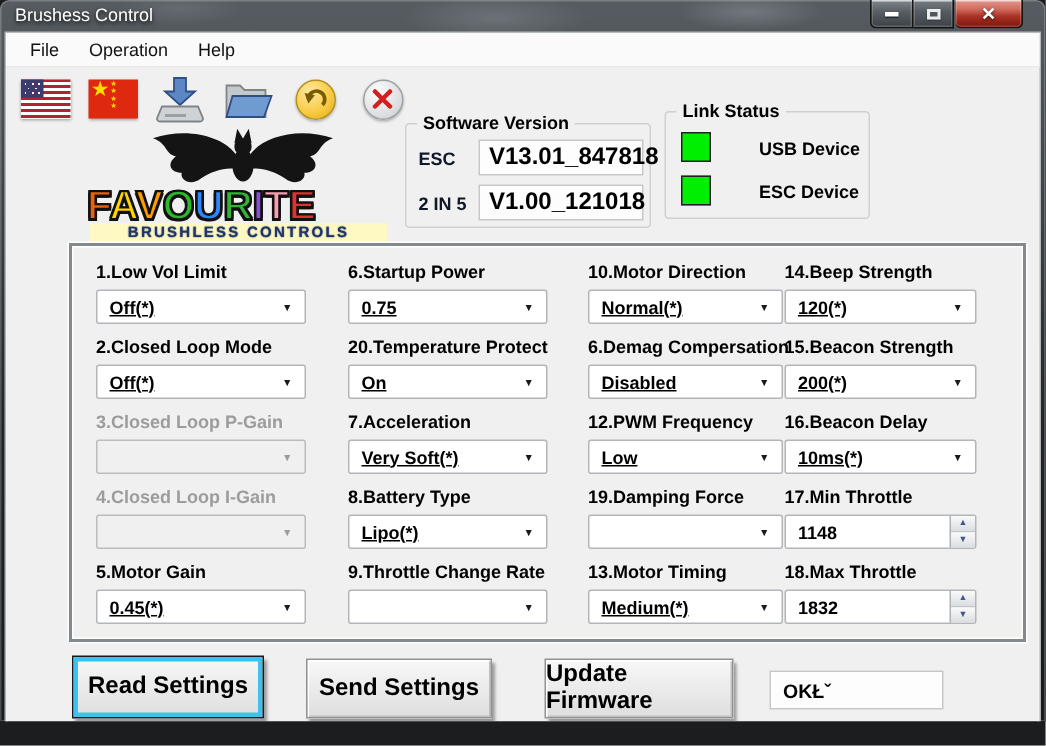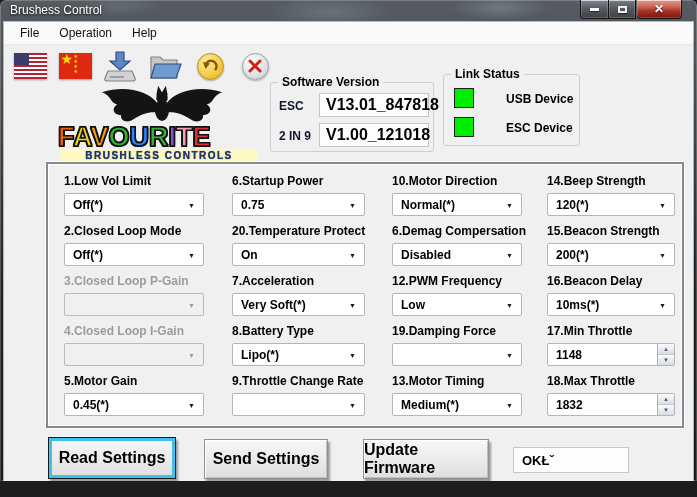--- a/index.html
+++ b/index.html
@@ -60,26 +60,26 @@
   .svrow-label{position:absolute;font-size:12px;font-weight:bold;color:#0f172a;}
   .svfield{position:absolute;left:48px;width:110px;height:24px;background:#fdfdfd;border:1px solid #c6c6c6;
     font-size:16px;font-weight:bold;color:#000;display:flex;align-items:center;padding-left:6px;}
   .ls-group{left:439px;top:52px;width:137px;height:72px;}
   .lsq{position:absolute;left:10px;width:20px;height:20px;border:1px solid #222;}
   .lslabel{position:absolute;left:62px;font-size:12px;font-weight:bold;color:#000;white-space:nowrap;}
   
   .settings-panel{position:absolute;left:42px;top:140px;width:638px;height:266px;border:2px solid #84888f;
     box-shadow:inset 1px 1px 0 #fff,inset -1px -1px 0 #fff,1px 1px 0 #fff,-1px -1px 0 #fff;}
   .scol{position:absolute;top:10px;display:flex;flex-direction:column;}
-  .scol1{left:16px;width:140px;} .scol2{left:184px;width:133px;} .scol3{left:344px;width:130px;} .scol4{left:499px;width:128px;}
+  .scol1{left:16px;width:140px;} .scol2{left:184px;width:133px;} .scol3{left:344px;width:130px;} .scol4{left:475px;width:128px;}
   .fgroup{height:50px;position:relative;}
   .flabel{font-size:12px;font-weight:bold;color:#000;white-space:nowrap;height:15px;margin-bottom:4px;}
   .fgroup.disabled .flabel{color:#9c9c9c;}
   .combo{height:23px;background:#fff;border:1px solid #b2b6ba;border-radius:2px;display:flex;align-items:center;
-    padding:0 22px 0 8px;font-size:12px;font-weight:bold;color:#000;position:relative;}
+    padding:0 22px 0 8px;font-size:12px;font-weight:bold;color:#000;position:relative;text-decoration:underline;}
   .combo .arrow{position:absolute;right:8px;top:8px;font-size:7px;color:#1a1a1a;line-height:1;}
   .fgroup.disabled .combo{background:#f0f0f0;border-color:#bcbcbc;}
   .fgroup.disabled .combo .arrow{color:#9c9c9c;}
   .spinner{height:23px;background:#fff;border:1px solid #b2b6ba;border-radius:2px;display:flex;position:relative;}
   .spinval{flex:1;display:flex;align-items:center;padding-left:8px;font-size:12px;font-weight:bold;color:#000;}
   .spinbtns{width:17px;display:flex;flex-direction:column;border-left:1px solid #aeb2b6;}
   .spinbtn{flex:1;background:linear-gradient(#fafafa,#dadde0);display:flex;align-items:center;justify-content:center;font-size:6px;color:#43598c;line-height:1;}
   .spinbtn.up{border-bottom:1px solid #c4c8cc;}
   
   .abtn{position:absolute;background:linear-gradient(#f8f8f8,#dedede);border:1px solid #8f9193;
@@ -172,21 +172,21 @@
         </g>
       </svg>
       <div class="wordmark"><span style="color: rgb(232, 98, 12);">F</span><span style="color: rgb(255, 212, 0);">A</span><span style="color: rgb(255, 157, 0);">V</span><span style="color: rgb(46, 184, 46);">O</span><span style="color: rgb(46, 134, 255);">U</span><span style="color: rgb(52, 179, 52);">R</span><span style="color: rgb(138, 79, 211);">I</span><span style="color: rgb(255, 157, 176);">T</span><span style="color: rgb(224, 49, 49);">E</span></div>
       <div class="logostrip">BRUSHLESS CONTROLS</div>
     </div>
 
     <div class="group sv-group">
       <span class="gtitle">Software Version</span>
       <span class="svrow-label" style="left:8px;top:16px;">ESC</span>
       <div class="svfield" style="top:10px;">V13.01_847818</div>
-      <span class="svrow-label" style="left:8px;top:46px;">2 IN 9</span>
+      <span class="svrow-label" style="left:8px;top:46px;">2 IN 5</span>
       <div class="svfield" style="top:40px;">V1.00_121018</div>
     </div>
 
     <div class="group ls-group">
       <span class="gtitle">Link Status</span>
       <div class="lsq" style="top: 13px; background: rgb(0, 238, 0);"></div>
       <span class="lslabel" style="top:17px;">USB Device</span>
       <div class="lsq" style="top: 42px; background: rgb(0, 238, 0);"></div>
       <span class="lslabel" style="top:46px;">ESC Device</span>
     </div>

